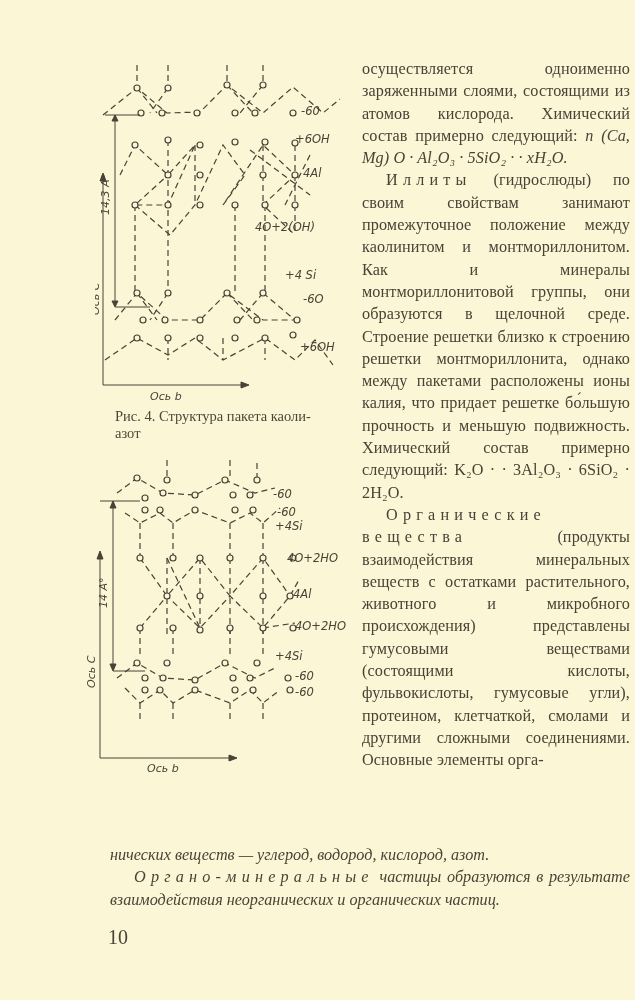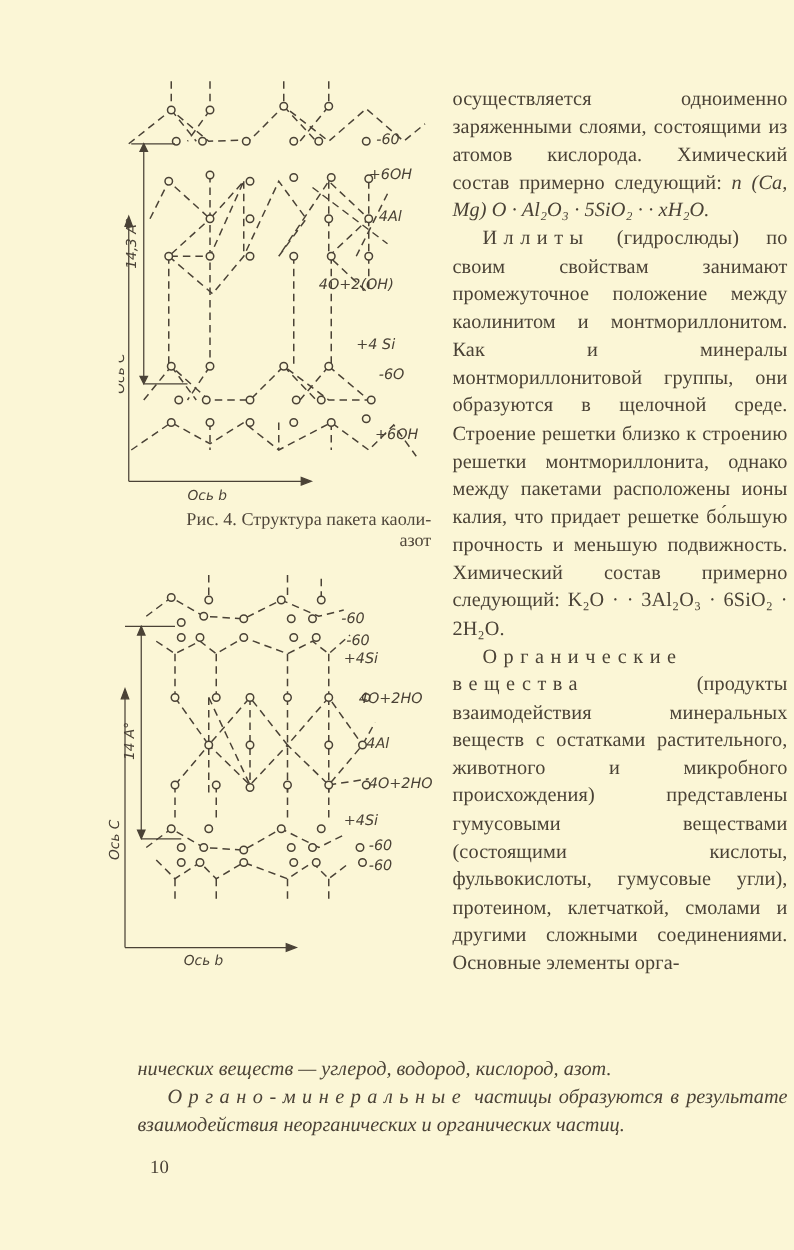--- a/index.html
+++ b/index.html
@@ -4,40 +4,40 @@
 <style>
   html, body { margin: 0; padding: 0; }
   body {
     width: 635px; height: 1000px; position: relative; overflow: hidden;
     background: #fbf6d6;
     color: #4a4236;
     font-family: "Liberation Serif", "DejaVu Serif", serif;
   }
   .page { position: absolute; inset: 0; }
   .col-text {
-    position: absolute; left: 362px; top: 68px; width: 268px;
+    position: absolute; left: 362px; top: 58px; width: 268px;
     font-size: 16.2px; line-height: 22.3px; text-align: justify;
     letter-spacing: 0.1px;
   }
   .col-text p { margin: 0; }
   .col-text .indent { text-indent: 24px; }
   .spaced { letter-spacing: 5.2px; }
   .full-text {
     position: absolute; left: 110px; top: 844px; width: 520px;
     font-size: 16.2px; line-height: 22.3px; text-align: justify;
   }
   .full-text p { margin: 0; font-style: italic; }
   .full-text .indent { text-indent: 24px; }
   .page-num {
-    position: absolute; left: 120px; top: 926px; font-size: 15px;
+    position: absolute; left: 108px; top: 926px; font-size: 20px;
   }
   .fig { position: absolute; }
   .fig svg { display: block; }
   .caption {
-    position: absolute; font-size: 14.5px; line-height: 17px; text-align: right;
+    position: absolute; font-size: 14.5px; line-height: 17px; text-align: left;
     color: #4f463a;
   }
   .lbl { font-family: "DejaVu Sans", sans-serif; font-style: italic; font-size: 11.5px; fill: #4a4236; }
   .axis-lbl { font-family: "DejaVu Sans", sans-serif; font-style: italic; font-size: 11px; fill: #4a4236; }
 </style>
 </head>
 <body>
 
 <div class="page">
 

